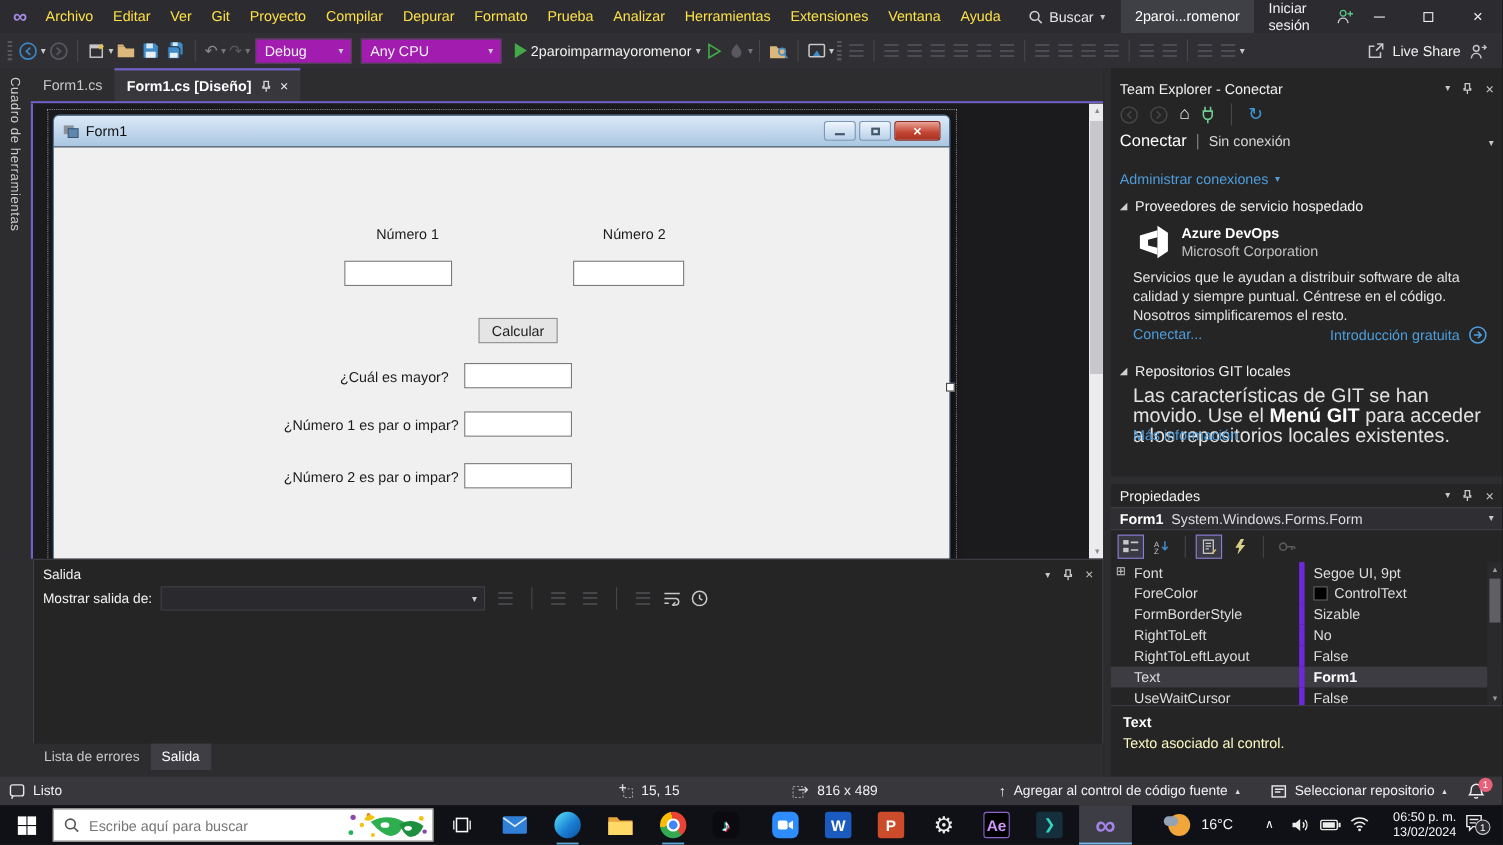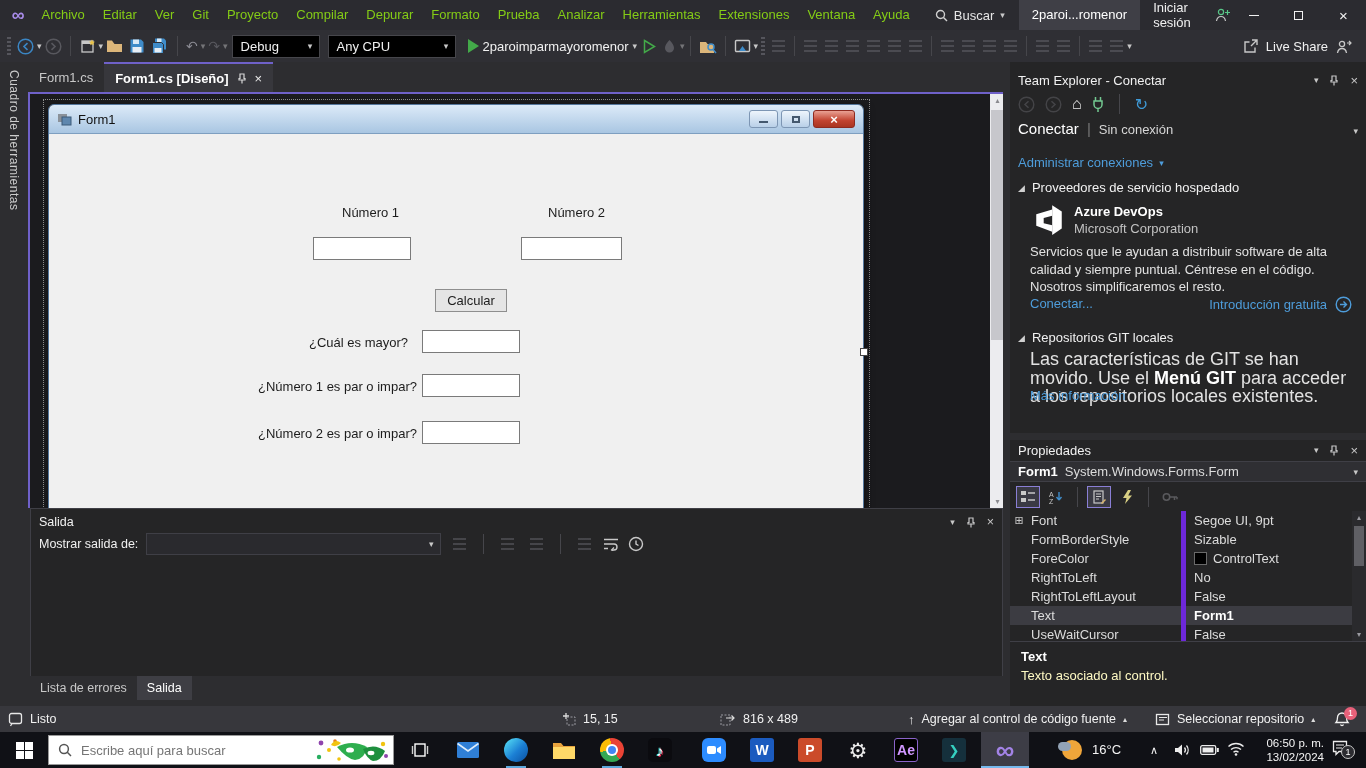--- a/index.html
+++ b/index.html
@@ -3,36 +3,36 @@
 <meta charset="utf-8">
 <style>
 *{margin:0;padding:0;box-sizing:border-box;}
 body{background:#000;font-family:"Liberation Sans","DejaVu Sans",sans-serif;}
 #screen{position:relative;width:1366px;height:768px;background:#2d2d30;overflow:hidden;color:#f1f1f1;font-size:13px;}
 .abs{position:absolute;}
 svg{display:block;}
 
 #titlebar{position:absolute;left:0;top:0;width:1366px;height:30px;background:#2b2b30;display:flex;align-items:center;}
 .vs-logo{width:26px;margin:0 4px 0 8px;color:#a88be8;font-size:18px;font-weight:bold;text-align:center;line-height:30px;}
-.menu-item{padding:0 9px;line-height:30px;font-size:13px;color:#84cc16;cursor:default;}
+.menu-item{padding:0 9px;line-height:30px;font-size:13px;color:#fde047;cursor:default;}
 .tb-search{margin-left:16px;display:flex;align-items:center;gap:6px;color:#e6e6e6;}
 .dd{font-size:9px;color:#c8c8c8;}
 .project-badge{margin-left:14px;background:#3f3f46;height:30px;line-height:30px;padding:0 13px;font-size:13px;color:#fff;}
 .sign-in{margin-left:13px;display:flex;gap:7px;align-items:center;color:#f0f0f0;}
 .win-controls{margin-left:auto;display:flex;}
 .win-btn{width:45px;height:30px;display:flex;align-items:center;justify-content:center;color:#f1f1f1;}
 .mini-dash{width:10px;height:1px;background:#f1f1f1;}
 .restore-sq{width:9px;height:9px;border:1px solid #f1f1f1;}
 .close-x{font-size:15px;line-height:15px;}
 
 #toolbar{position:absolute;left:0;top:30px;width:1366px;height:32px;background:#2f2f34;display:flex;align-items:center;padding-left:4px;}
 .grip{width:4px;height:18px;margin:0 3px;background:repeating-linear-gradient(to bottom,#55555c 0 2px,transparent 2px 4px);}
 .tsep{width:1px;height:20px;background:#46464b;margin:0 5px;}
 .tico{margin:0 3px;display:flex;align-items:center;justify-content:center;}
-.combo{height:23px;background:#000000;border:1px solid #46464b;display:flex;align-items:center;margin:0 4px;}
+.combo{height:23px;background:#a21caf;border:1px solid #46464b;display:flex;align-items:center;margin:0 4px;}
 .combo .val{padding:0 8px;font-size:13px;color:#f1f1f1;flex:1;}
 .combo .cdd{width:17px;text-align:center;font-size:9px;color:#c8c8c8;}
 .play-solid{width:0;height:0;border-left:11px solid #43a949;border-top:7px solid transparent;border-bottom:7px solid transparent;margin:0 4px 0 8px;}
 .run-label{font-size:13px;color:#f1f1f1;margin-right:4px;}
 .glyph-ico{color:#8a8a92;font-size:14px;margin:0 3px;}
 .lines3{width:13px;height:12px;background:repeating-linear-gradient(to bottom,#6d6d75 0 2px,transparent 2px 5px);margin:0 4px;opacity:.75;}
 .dim{opacity:.45;}
 .liveshare{position:absolute;right:14px;top:0;height:32px;display:flex;align-items:center;gap:7px;color:#f0f0f0;}
 
 #toolbox{position:absolute;left:0;top:62px;width:28px;height:446px;background:#2d2d30;}
@@ -513,30 +513,30 @@
         </span>
     </div>
     <div class="props-grid">
       <div class="prow">
         <span class="pgut">⊞</span>
         <span class="pname">Font</span>
         <span class="pval">Segoe UI, 9pt</span>
       </div>
       <div class="prow">
         <span class="pgut"></span>
-        <span class="pname">FormBorderStyle</span>
-        <span class="pval">Sizable</span>
-      </div>
-      <div class="prow">
-        <span class="pgut"></span>
         <span class="pname">ForeColor</span>
         <span class="pval">
             <span class="swatch"></span>
             <span>ControlText</span>
           </span>
+      </div>
+      <div class="prow">
+        <span class="pgut"></span>
+        <span class="pname">FormBorderStyle</span>
+        <span class="pval">Sizable</span>
       </div>
       <div class="prow">
         <span class="pgut"></span>
         <span class="pname">RightToLeft</span>
         <span class="pval">No</span>
       </div>
       <div class="prow">
         <span class="pgut"></span>
         <span class="pname">RightToLeftLayout</span>
         <span class="pval">False</span>

